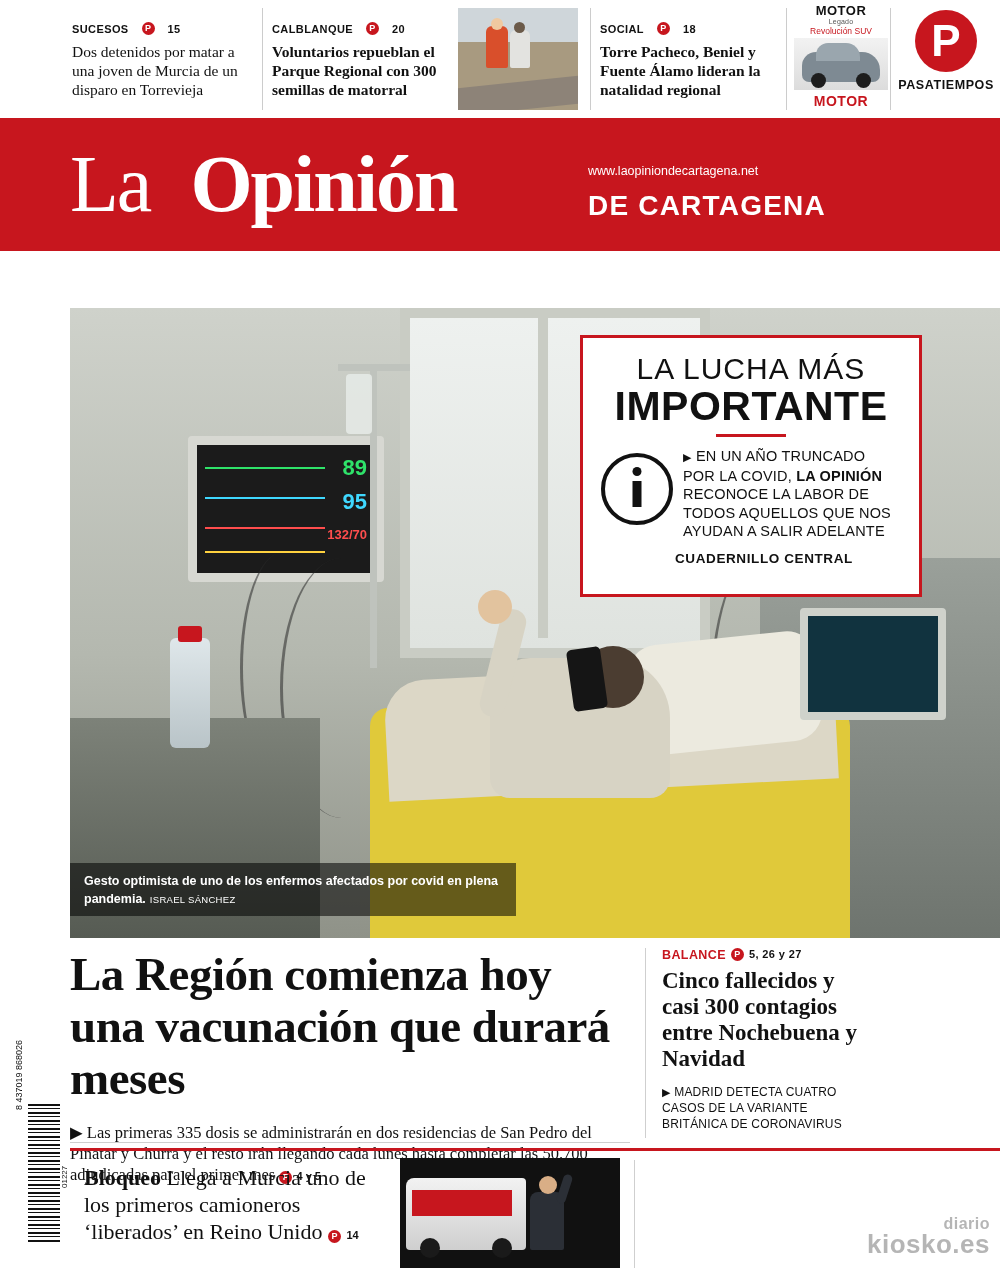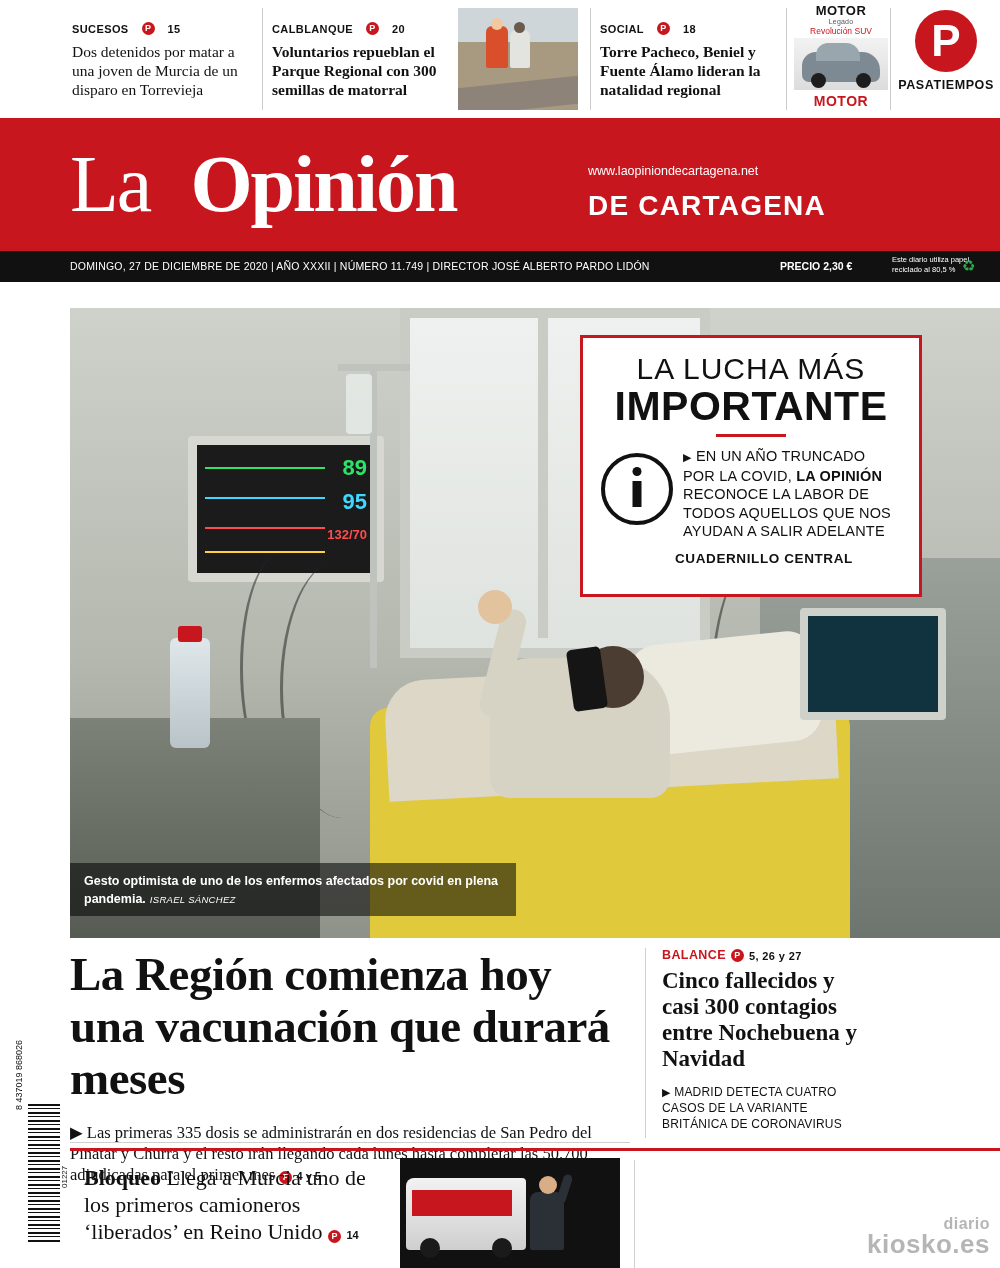--- a/index.html
+++ b/index.html
@@ -350,21 +350,20 @@
     font-family: "Liberation Sans", sans-serif;
     font-weight: bold;
     font-size: 12.5px;
     line-height: 15px;
   }
   .credit-author {
     font-family: "Liberation Sans", sans-serif;
     font-size: 9.5px;
     font-weight: normal;
     letter-spacing: .3px;
-    font-style: italic;
   }
 
   
   .promo {
     position: absolute;
     left: 580px; top: 335px;
     width: 342px; height: 262px;
     background: #ffffff;
     border: 3px solid #c7161e;
     box-sizing: border-box;
@@ -457,21 +456,21 @@
   }
   .balance {
     position: absolute; left: 662px; top: 948px; width: 200px;
   }
   .balance-kicker {
     font-family: "Liberation Sans", sans-serif;
     font-weight: bold;
     font-size: 12.5px;
     color: #c7161e;
     letter-spacing: .4px;
-    display: flex; align-items: flex-end; gap: 5px;
+    display: flex; align-items: flex-start; gap: 5px;
   }
   .balance h2 {
     margin: 6px 0 0 0;
     font-family: "Liberation Serif", serif;
     font-weight: bold;
     font-size: 23px;
     line-height: 26px;
     color: #111;
   }
   .balance-item {
@@ -627,26 +626,20 @@
   </div>
 
   <div class="masthead">
     <div class="logo">
       <span class="la">La</span><span class="op">Opinión</span>
     </div>
     <div class="site-url">www.laopiniondecartagena.net</div>
     <div class="de-cart">DE CARTAGENA</div>
   </div>
 
-  <div class="infobar">
-    <div class="left">DOMINGO, 27 DE DICIEMBRE DE 2020 | AÑO XXXII | NÚMERO 11.749 | DIRECTOR JOSÉ ALBERTO PARDO LIDÓN</div>
-    <div class="price">PRECIO 2,30 €</div>
-    <div class="recycle">Este diario utiliza papel reciclado al 80,5 %</div>
-    <div class="recycle-icon">♻</div>
-  </div>
 
   <div class="mainphoto">
     <div class="ph-wall"></div>
     <div class="ph-window"></div>
     <div class="ph-rightpanel"></div>
 
     <div class="ph-monitor">
       <div class="trace tr1"></div>
       <div class="trace tr2"></div>
       <div class="trace tr3"></div>

